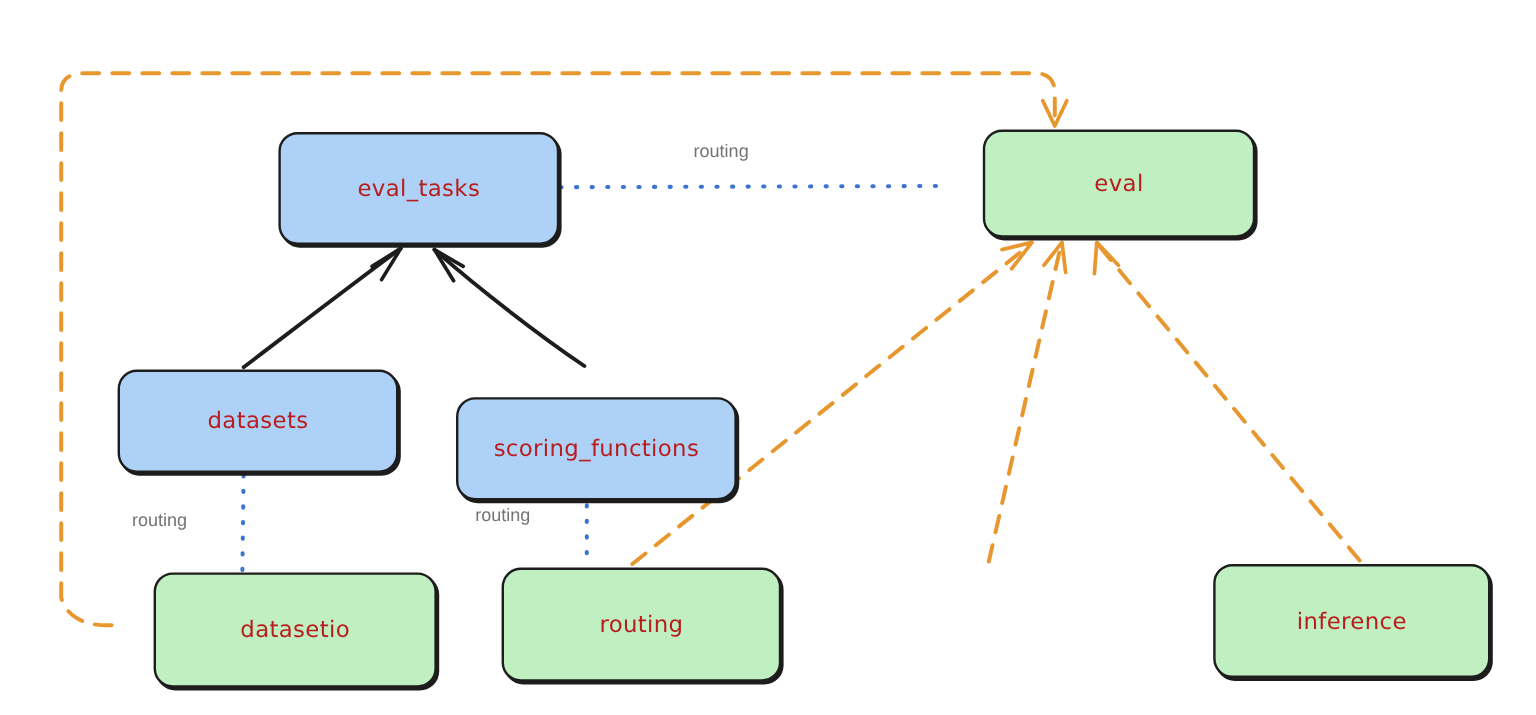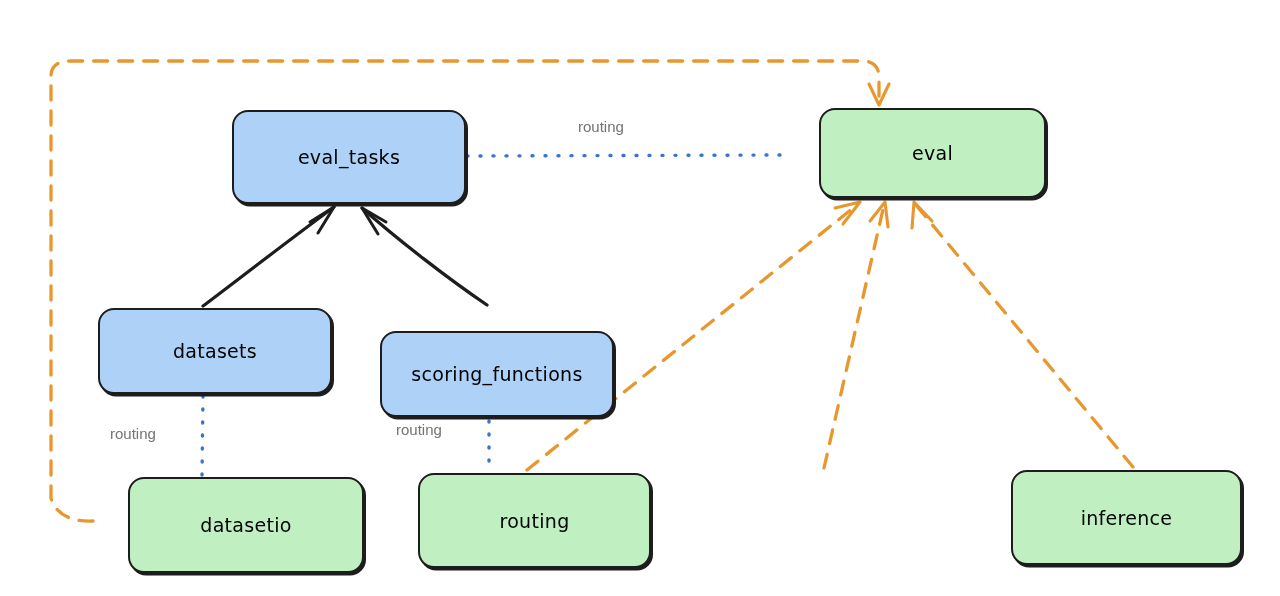--- a/index.html
+++ b/index.html
@@ -34,21 +34,21 @@
     align-items: center;
     justify-content: center;
     border-radius: 16px;
     border: 2.6px solid #1d1d1d;
     box-shadow: 2.0px 2.4px 0 0 #1d1d1d;
   }
   .node .node-label {
     font-family: "DejaVu Sans", sans-serif;
     font-size: 19px;
     letter-spacing: 0.3px;
-    color: #000000;
+    color: #b91c1c;
     white-space: nowrap;
     user-select: none;
   }
   .node.api { background: #aed2f7; }
   .node.provider { background: #c0efc2; margin-left: 33px; }
 
   .edge-label {
     position: absolute;
     font-family: Liberation Sans, sans-serif;
     font-size: 15px;

